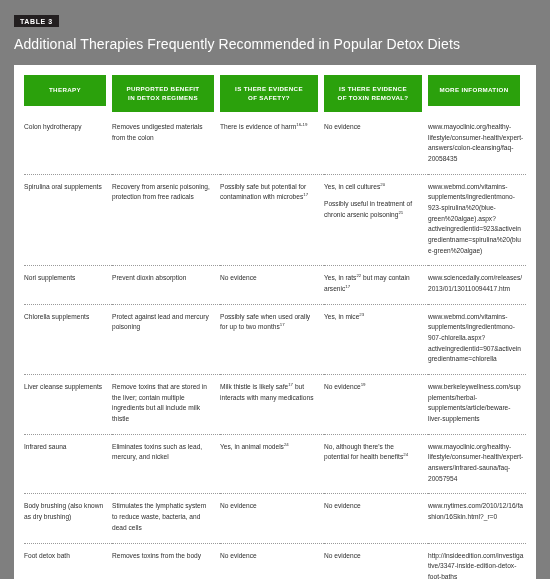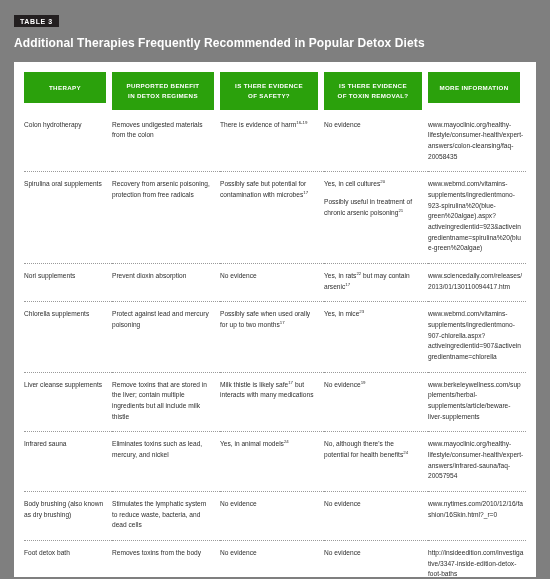--- a/index.html
+++ b/index.html
@@ -27,22 +27,22 @@
     font-size: 7px;
     font-weight: bold;
     letter-spacing: 0.6px;
     padding: 3px 6px 2px 6px;
     line-height: 1;
   }
   .table-title {
     margin-top: 8px;
     margin-bottom: 12px;
     color: #ffffff;
-    font-size: 12px;
-    font-weight: bold;
+    font-size: 14px;
+    font-weight: normal;
     letter-spacing: 0.1px;
     line-height: 1.2;
   }
   .card {
     background: #ffffff;
     width: 522px;
     height: 515px;
     box-sizing: border-box;
     padding: 10px 10px 0 10px;
     overflow: hidden;

